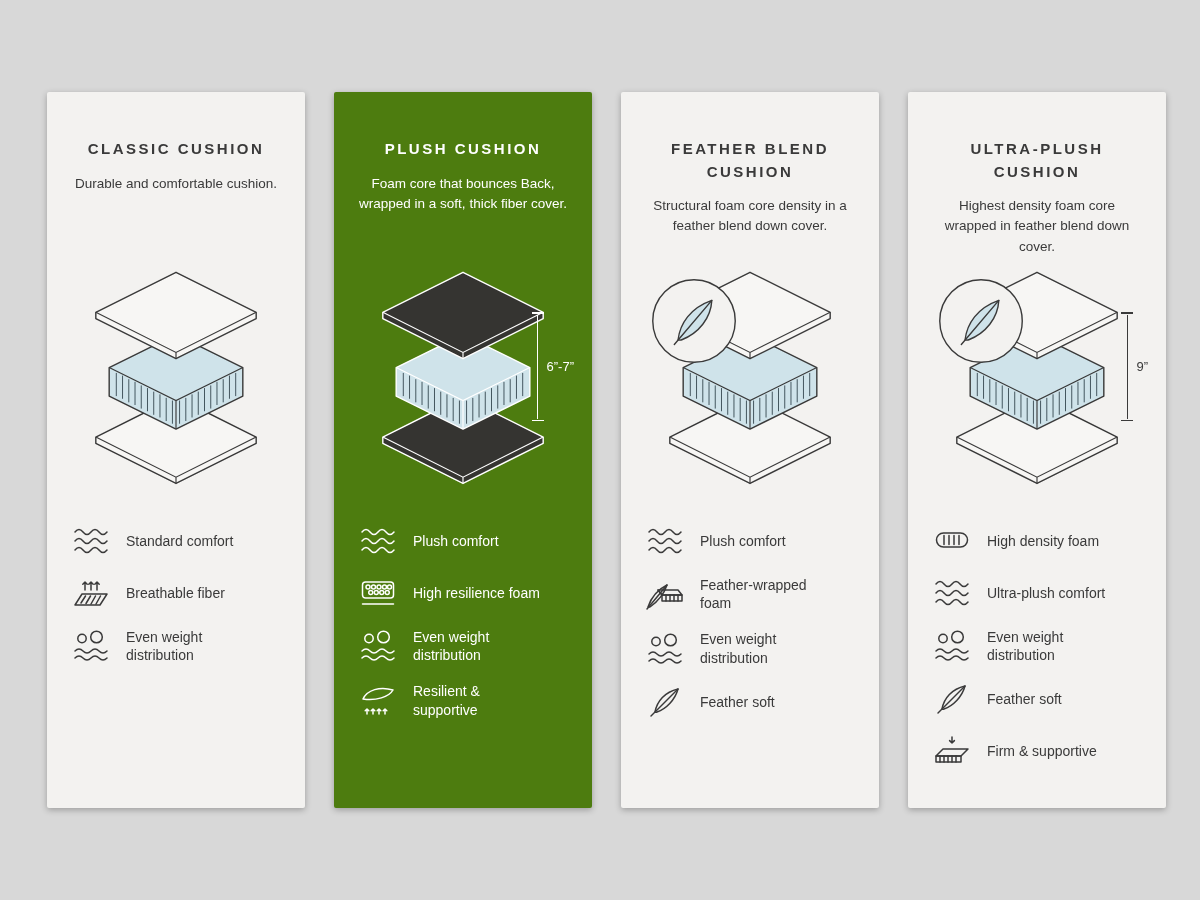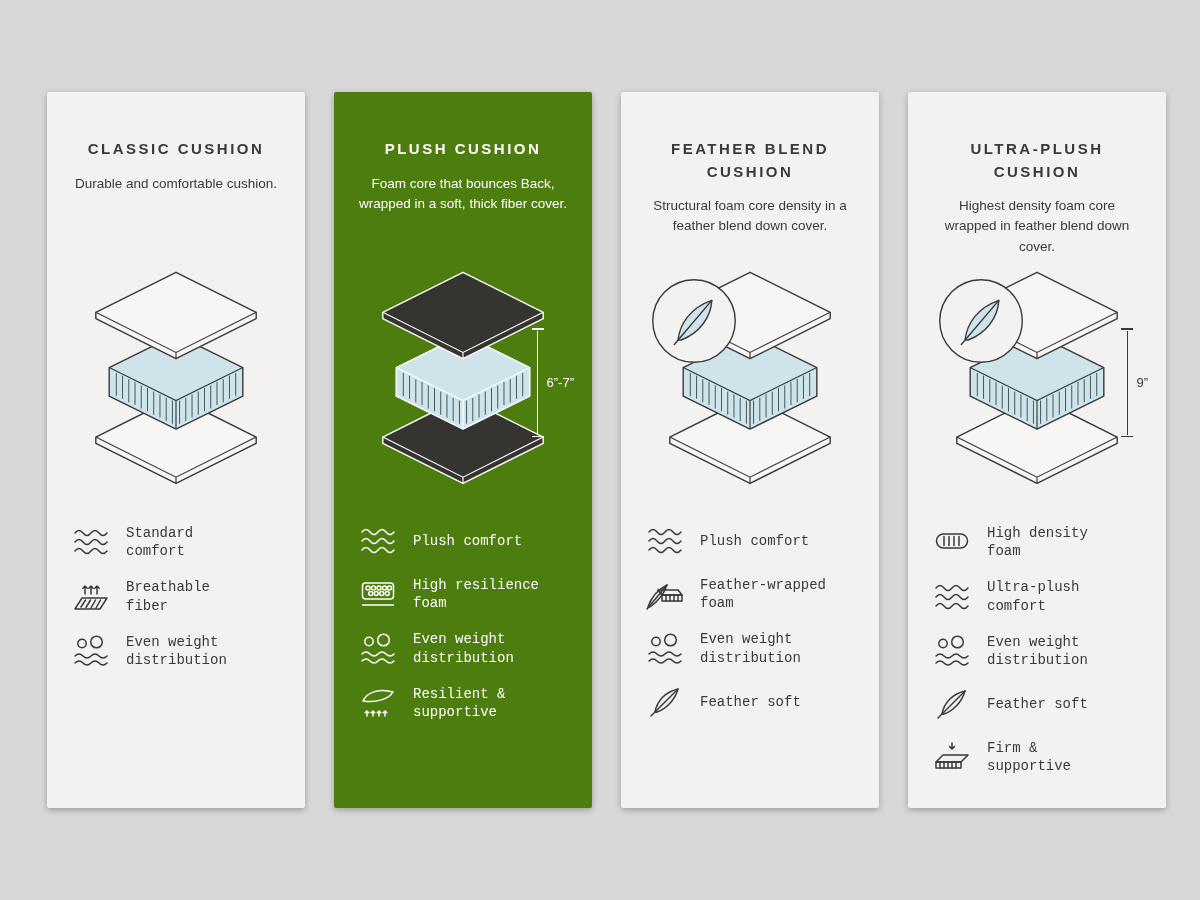--- a/index.html
+++ b/index.html
@@ -17,33 +17,33 @@
 
   .head { height:118px; }
   .title { font-size:15px; font-weight:bold; letter-spacing:2.5px; text-align:center; line-height:1.5; }
   .desc  { margin-top:13px; font-size:13.5px; line-height:1.5; text-align:center; }
 
   .illus { position:relative; height:240px; margin-bottom:28px;
            display:flex; justify-content:center; align-items:center; }
   .stack { width:196px; height:223px; }
   .badge { position:absolute; left:4px; top:20px; width:90px; height:90px; }
 
-  .marker { position:absolute; right:-6px; top:72px; display:flex; align-items:center; }
+  .marker { position:absolute; right:-6px; top:56px; display:flex; align-items:center; }
   .mline  { display:flex; flex-direction:column; align-items:center; }
   .mline i { display:block; background:currentColor; }
   .mcap  { width:12px; height:1.5px; }
   .mstem { width:1.5px; height:104px; margin:1px 0; }
   .marker-label { font-size:13px; margin-left:3px; white-space:nowrap; }
 
   .features { list-style:none; }
   .feature  { display:flex; align-items:center; min-height:34px; margin-bottom:18px; }
   .ficon    { flex:0 0 40px; width:40px; height:34px; margin-right:15px; }
   .ficon svg{ width:40px; height:34px; stroke:currentColor; fill:none;
               stroke-width:1.5; stroke-linecap:round; stroke-linejoin:round; }
-  .flabel   { font-size:14px; line-height:1.3; max-width:134px;font-family:Liberation Mono, monospace; }
+  .flabel   { font-size:14px; line-height:1.3; max-width:134px; }
 
   .defs { position:absolute; width:0; height:0; overflow:hidden; }
 </style>
 </head>
 <body>
 
 <svg class="defs" aria-hidden="true">
   <symbol id="sym-cushion" viewBox="0 0 220 250">
     <path style="fill:var(--slab);stroke:var(--line);stroke-width:1.6;stroke-linejoin:round" d="M110 148 L200 193 L200 200 L110 245 L20 200 L20 193 Z"></path>
     <path style="fill:none;stroke:var(--line);stroke-width:1.3" d="M20 193 L110 238 L200 193 M110 238 L110 245"></path>

